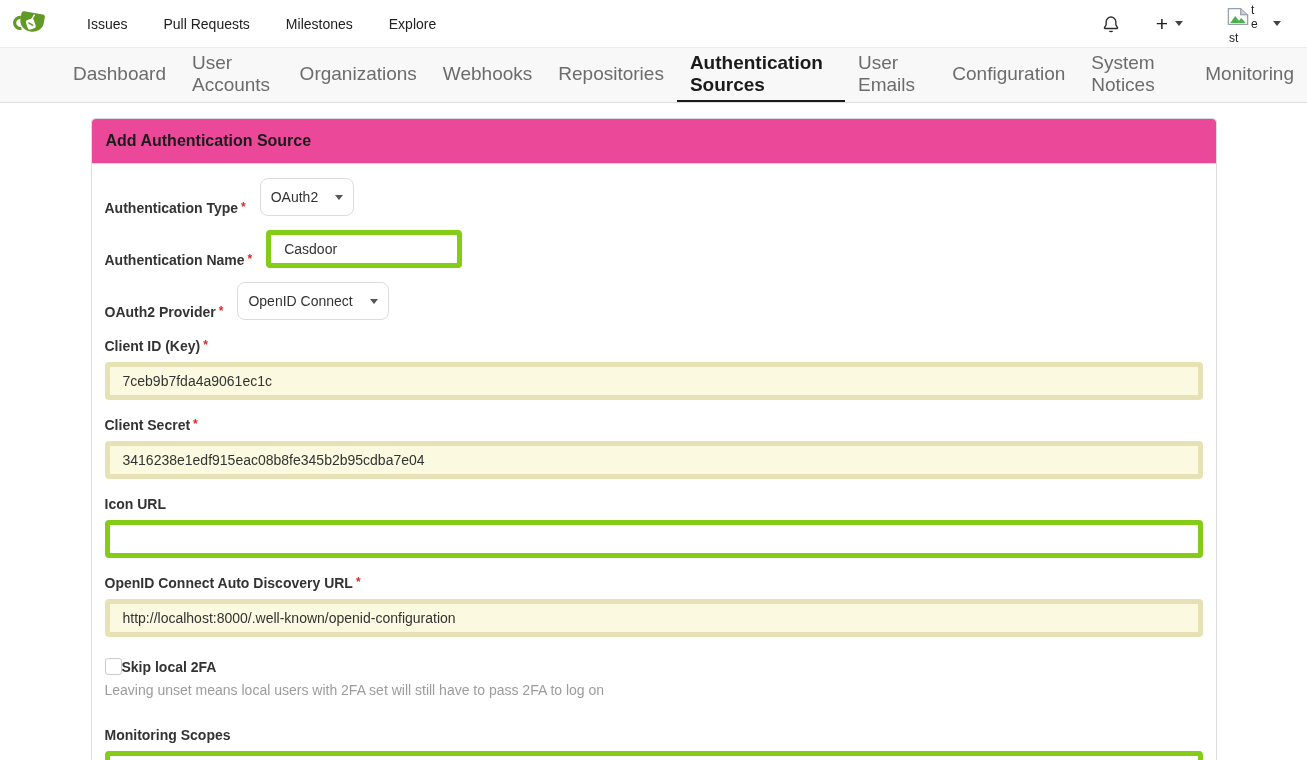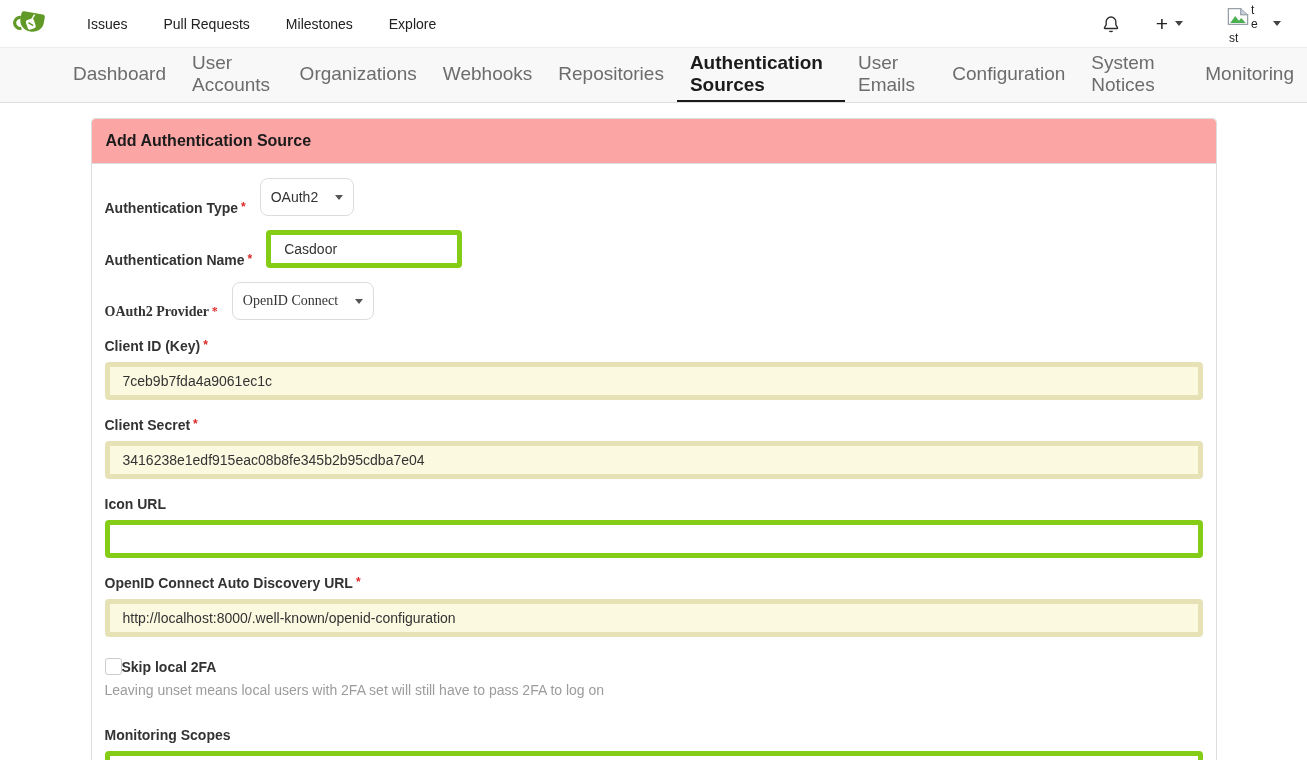--- a/index.html
+++ b/index.html
@@ -29,21 +29,21 @@
   
   .tabbar { height:55px; background:#f8f8f8; border-bottom:1px solid #ddd;
     display:flex; align-items:stretch; padding-left:60px; }
   .tab { font-size:19px; color:#6c6c6c; text-decoration:none; padding:0 13px;
     display:flex; align-items:center; cursor:pointer; border-bottom:2px solid transparent; }
   .tab.active { color:#1b1b1b; font-weight:700; border-bottom-color:#1b1b1b; }
 
   
   .panel { width:1126px; margin:15px auto 0; border:1px solid #ddd; border-radius:4px;
     background:#fff; }
-  .panel-header { background:#fca5a5; border-bottom:1px solid #ddd; border-radius:4px 4px 0 0;
+  .panel-header { background:#ec4899; border-bottom:1px solid #ddd; border-radius:4px 4px 0 0;
     padding:13px 14px; font-size:16px; font-weight:700; color:#1b1b1b; }
   .panel-body { padding:14px 13px 30px; }
 
   
   .inline-field { display:flex; align-items:flex-end; margin-bottom:14px; }
   .inline-field .f-label { font-size:14px; font-weight:700; color:#333; margin-right:14px; }
   .req { color:#db2828; font-size:12px; vertical-align:top; margin-left:3px; }
   .dropdown { display:inline-flex; align-items:center; gap:17px; height:38px; padding:0 10px;
     background:#fff; border:1px solid #dcdcdc; border-radius:8px; font-size:14px; color:#333;
     cursor:pointer; }
@@ -137,21 +137,21 @@
         <span>OAuth2</span>
         <span class="caret dd-caret"></span>
       </div>
     </div>
 
     <div class="inline-field">
       <span class="f-label"><span>Authentication Name</span><span class="req">*</span></span>
       <input class="text-input name-input" type="text" value="Casdoor" style="">
     </div>
 
-    <div class="inline-field" style="margin-bottom:18px;font-family:Liberation Serif, serif;">
+    <div class="inline-field" style="margin-bottom:18px;">
       <span class="f-label"><span>OAuth2 Provider</span><span class="req">*</span></span>
       <div class="dropdown">
         <span>OpenID Connect</span>
         <span class="caret dd-caret"></span>
       </div>
     </div>
 
     <div class="block-field">
       <span class="f-label"><span>Client ID (Key)</span><span class="req">*</span></span>
       <input class="text-input full autofill" type="text" value="7ceb9b7fda4a9061ec1c" style="">

